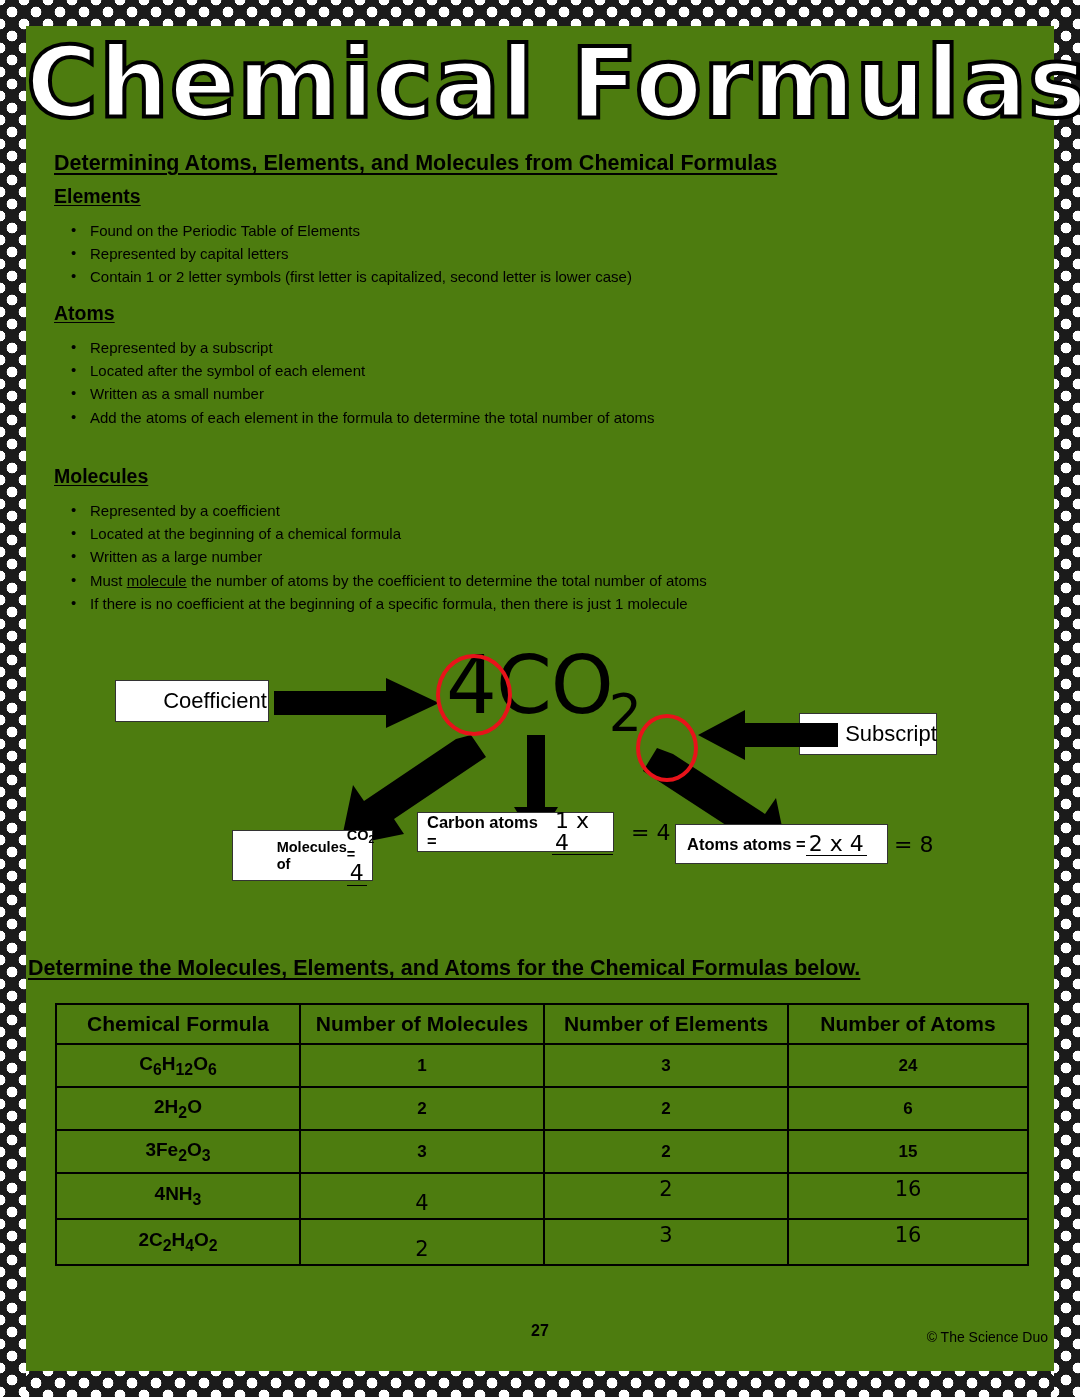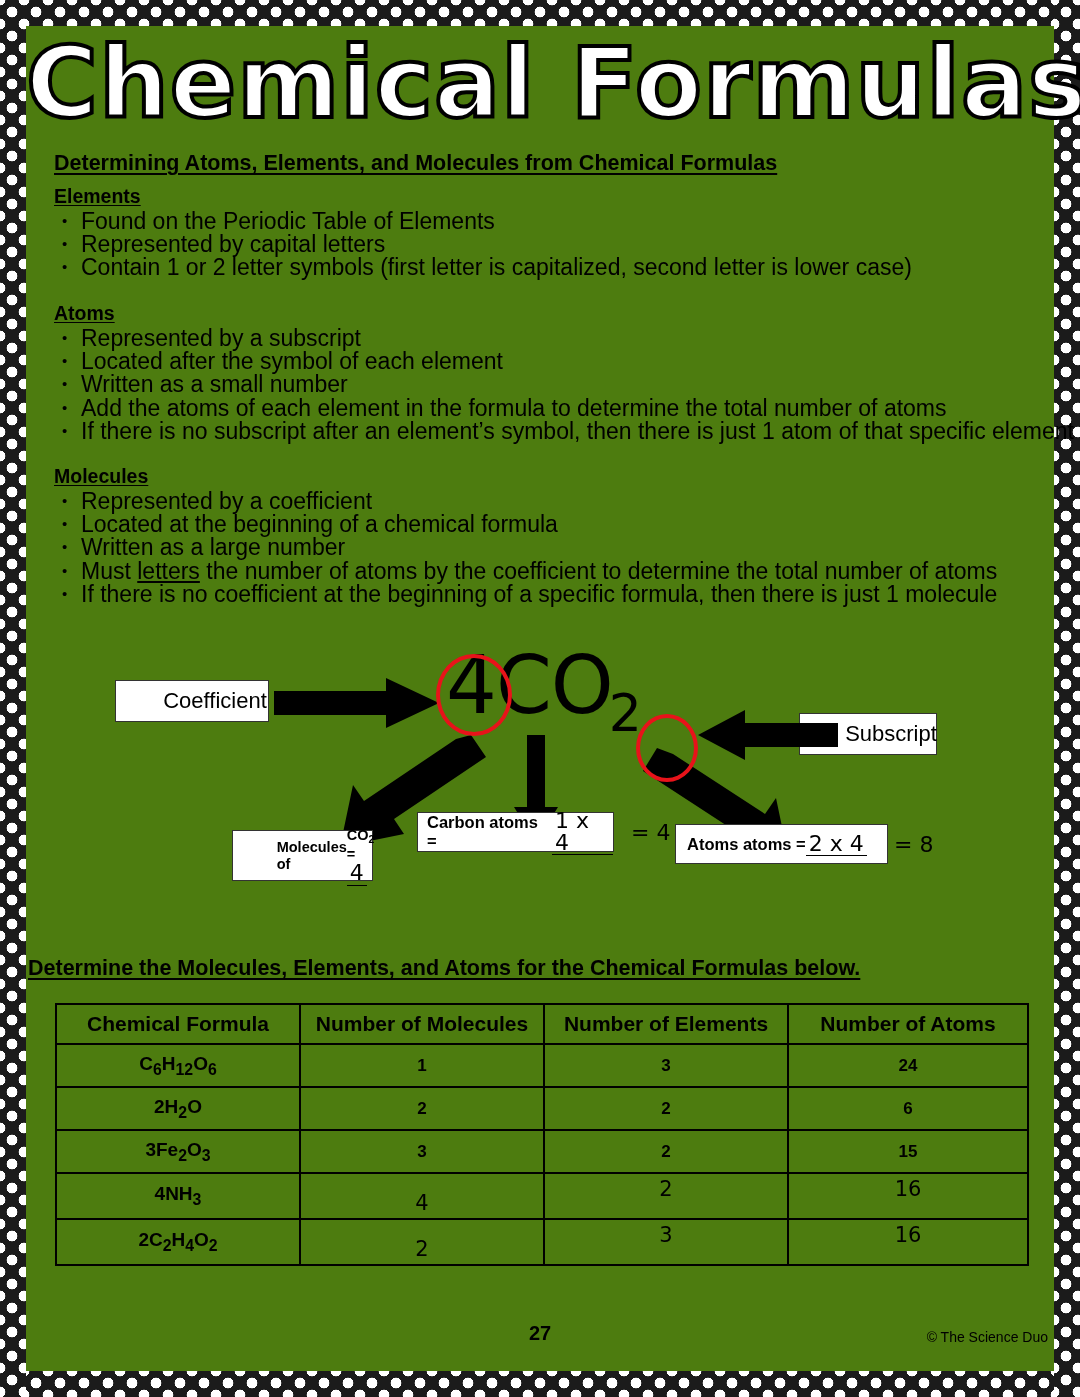--- a/index.html
+++ b/index.html
@@ -71,22 +71,22 @@
     white-space:nowrap;
   }
   .sub-head{
     position:absolute;
     font-size:19.5px;font-weight:bold;
     text-decoration:underline;
     text-underline-offset:2px;
   }
   ul.bullets{
     position:absolute;
-    margin:0;padding:0;list-style:none;
-    font-size:23px;
+    margin:9px;padding:0;list-style:none;
+    font-size:15px;
     line-height:23.2px;
   }
   ul.bullets li{
     position:relative;
     padding-left:27px;
     white-space:nowrap;
   }
   ul.bullets li:before{
     content:"\2022";
     position:absolute;left:8px;top:-1px;
@@ -196,21 +196,21 @@
     font-family:"DejaVu Sans", sans-serif;
     font-weight:400;
     font-size:21px;
   }
   td.written.low{vertical-align:bottom;padding-bottom:3px;}
   td.written.high{vertical-align:top;padding-top:3px;}
 
   
   #page-number{
     position:absolute;left:0;top:1296px;width:1028px;
-    text-align:center;font-size:20px;font-weight:bold;
+    text-align:center;font-size:16px;font-weight:bold;
   }
   #copyright{
     position:absolute;right:6px;top:1303px;
     font-size:14px;
   }
 </style>
 </head>
 <body>
 
 <div id="page">
@@ -234,29 +234,28 @@
       <li>Represented by capital letters</li>
       <li>Contain 1 or 2 letter symbols (first letter is capitalized, second letter is lower case)</li>
     </ul>
 
     <div class="sub-head" style="left:28px;top:276px;">Atoms</div>
     <ul class="bullets" style="left:28px;top:301px;">
       <li>Represented by a subscript</li>
       <li>Located after the symbol of each element</li>
       <li>Written as a small number</li>
       <li>Add the atoms of each element in the formula to determine the total number of atoms</li>
-      <li>If there is no subscript after an element’s symbol, then there is just 1 atom of that specific element</li>
     </ul>
 
     <div class="sub-head" style="left:28px;top:439px;">Molecules</div>
     <ul class="bullets" style="left:28px;top:464px;">
       <li>Represented by a coefficient</li>
       <li>Located at the beginning of a chemical formula</li>
       <li>Written as a large number</li>
-      <li id="bullet-multiply">Must <span class="u">letters</span> the number of atoms by the coefficient to determine the total number of atoms</li>
+      <li id="bullet-multiply">Must <span class="u">molecule</span> the number of atoms by the coefficient to determine the total number of atoms</li>
       <li>If there is no coefficient at the beginning of a specific formula, then there is just 1 molecule</li>
     </ul>
 
     <div id="diagram">
 
       <div class="labelbox" id="box-coefficient">
         <span>Coefficient</span>
       </div>
       <div class="labelbox" id="box-subscript">
         <span>Subscript</span>

